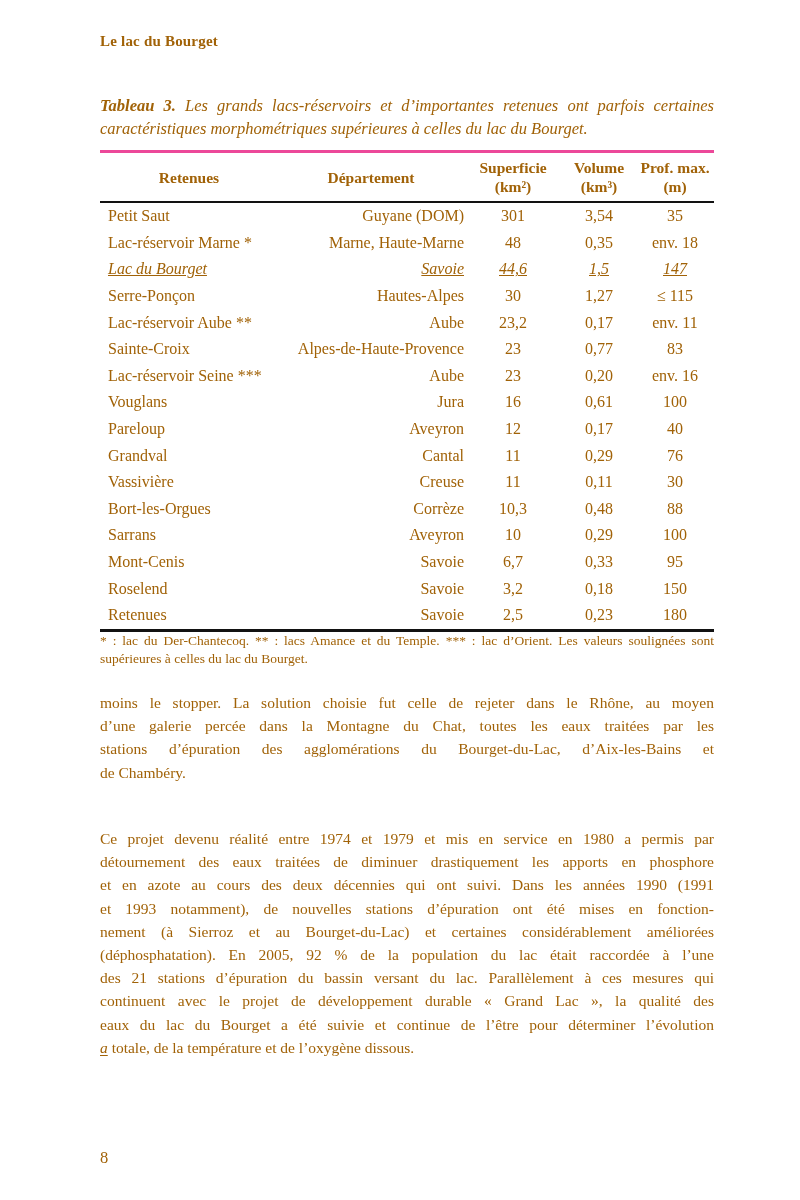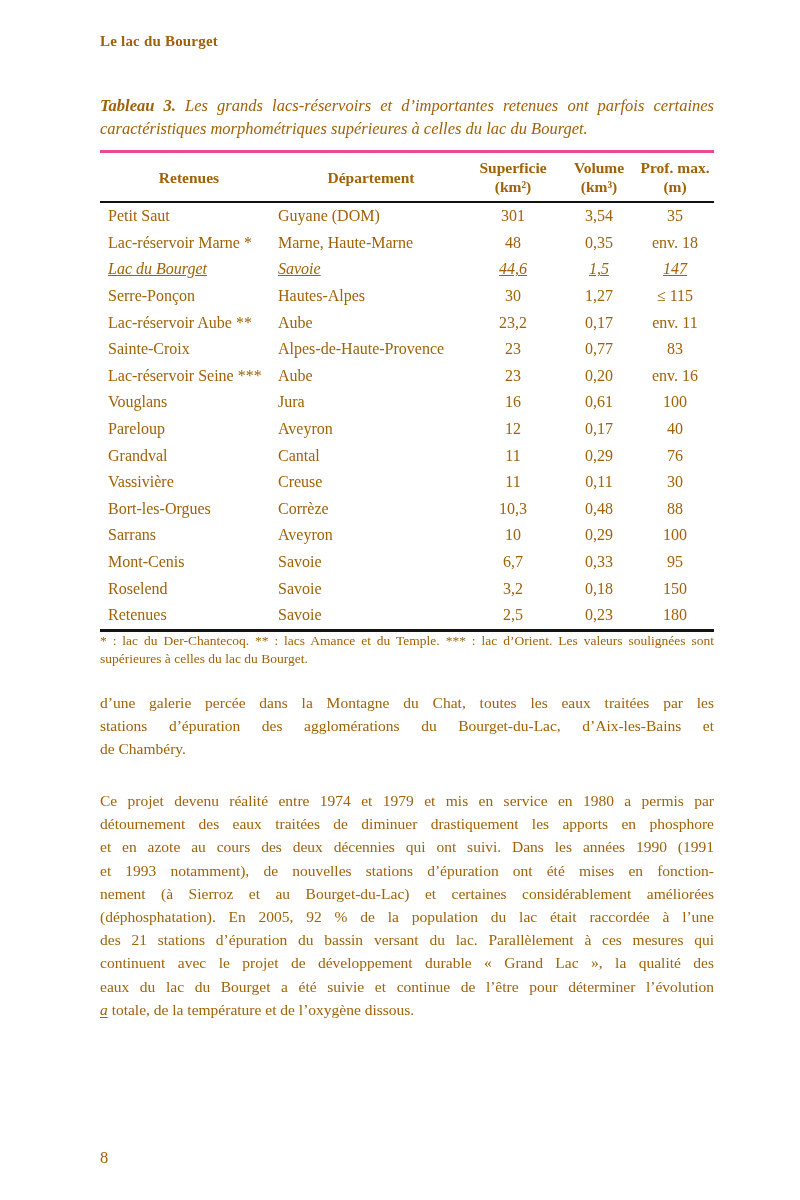--- a/index.html
+++ b/index.html
@@ -52,21 +52,21 @@
     vertical-align: middle;
     padding: 5px 0;
   }
   table.morpho td {
     height: 26.6px;
     padding: 0;
     vertical-align: middle;
     white-space: nowrap;
   }
   table.morpho td:nth-child(1) { padding-left: 8px; text-align: left; }
-  table.morpho td:nth-child(2) { text-align: left; }
+  table.morpho td:nth-child(2) { text-align: right; }
   table.morpho td:nth-child(3),
   table.morpho td:nth-child(4),
   table.morpho td:nth-child(5) { text-align: center; }
   table.morpho tr.italic td { font-style: italic; text-decoration: underline; }
   .underline { text-underline-offset: 2px; }
   .footnote {
     position: absolute;
     top: 632px;
     left: 100px;
     width: 614px;
@@ -76,21 +76,21 @@
     text-align-last: left;
   }
   .para {
     position: absolute;
     left: 100px;
     width: 614px;
     font-size: 15.5px;
     line-height: 23.2px;
   }
   .para-1 { top: 691px; }
-  .para-2 { top: 789px; }
+  .para-2 { top: 827px; }
   .para .line { text-align: justify; text-align-last: justify; }
   .para .line.last { text-align-last: left; }
   .chl-a { font-style: italic; text-decoration: underline; text-underline-offset: 2px; }
   .page-number {
     position: absolute;
     top: 1148px;
     left: 100px;
     font-size: 16.5px;
   }
 </style>
@@ -247,20 +247,21 @@
           <td><span>2,5</span></td>
           <td><span>0,23</span></td>
           <td><span class="underline">180</span></td>
         </tr>
       </tbody>
   </table>
 
   <div class="footnote">* : lac du Der-Chantecoq. ** : lacs Amance et du Temple. *** : lac d’Orient. Les valeurs soulignées sont supérieures à celles du lac du Bourget.</div>
 
   <div class="para para-1">
+      <div class="line">moins le stopper. La solution choisie fut celle de rejeter dans le Rhône, au moyen</div>
       <div class="line">d’une galerie percée dans la Montagne du Chat, toutes les eaux traitées par les</div>
       <div class="line">stations d’épuration des agglomérations du Bourget-du-Lac, d’Aix-les-Bains et</div>
       <div class="line last">de Chambéry.</div>
     </div>
 
   <div class="para para-2">
     <div>
         <div class="line">Ce projet devenu réalité entre 1974 et 1979 et mis en service en 1980 a permis par</div>
         <div class="line">détournement des eaux traitées de diminuer drastiquement les apports en phosphore</div>
         <div class="line">et en azote au cours des deux décennies qui ont suivi. Dans les années 1990 (1991</div>

